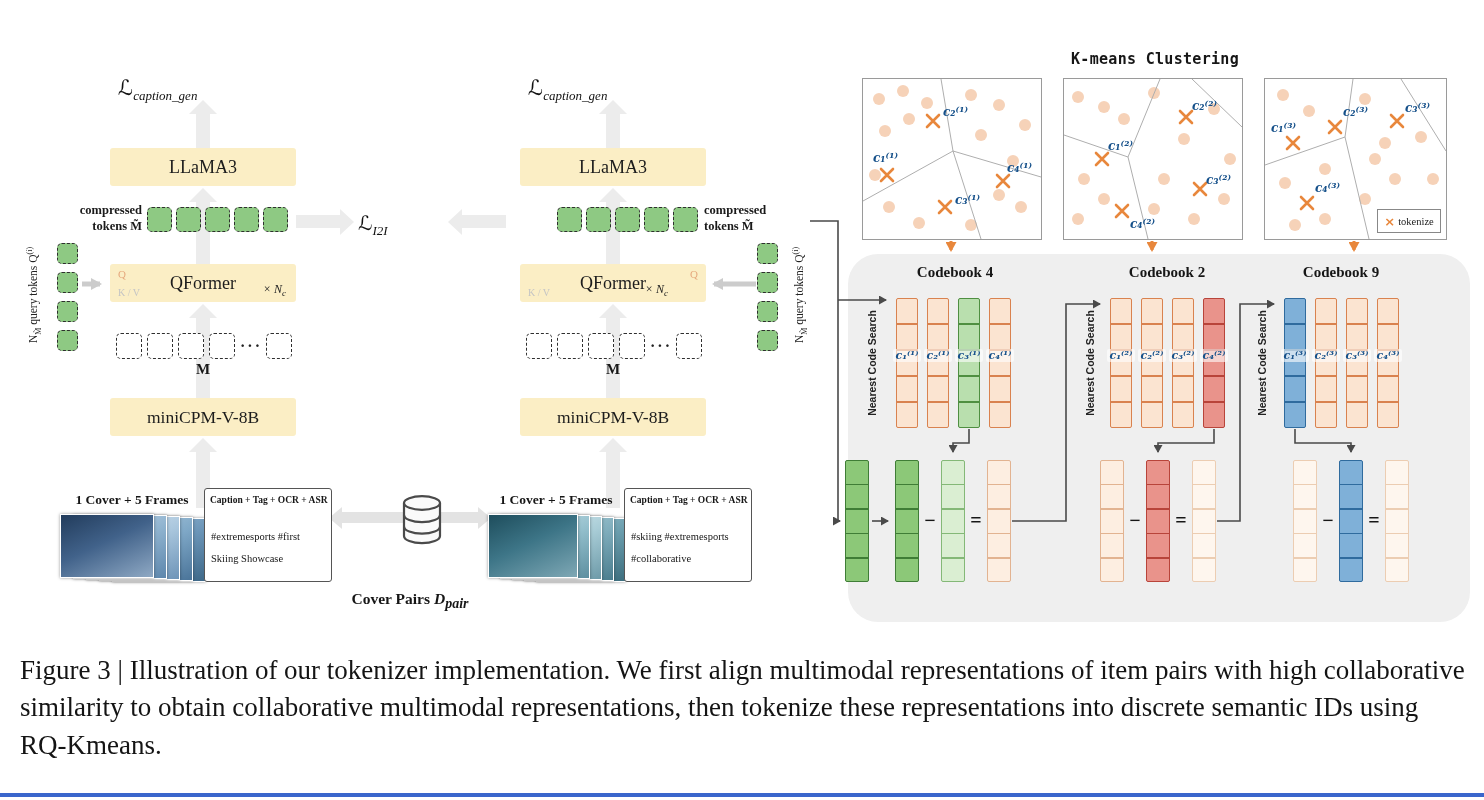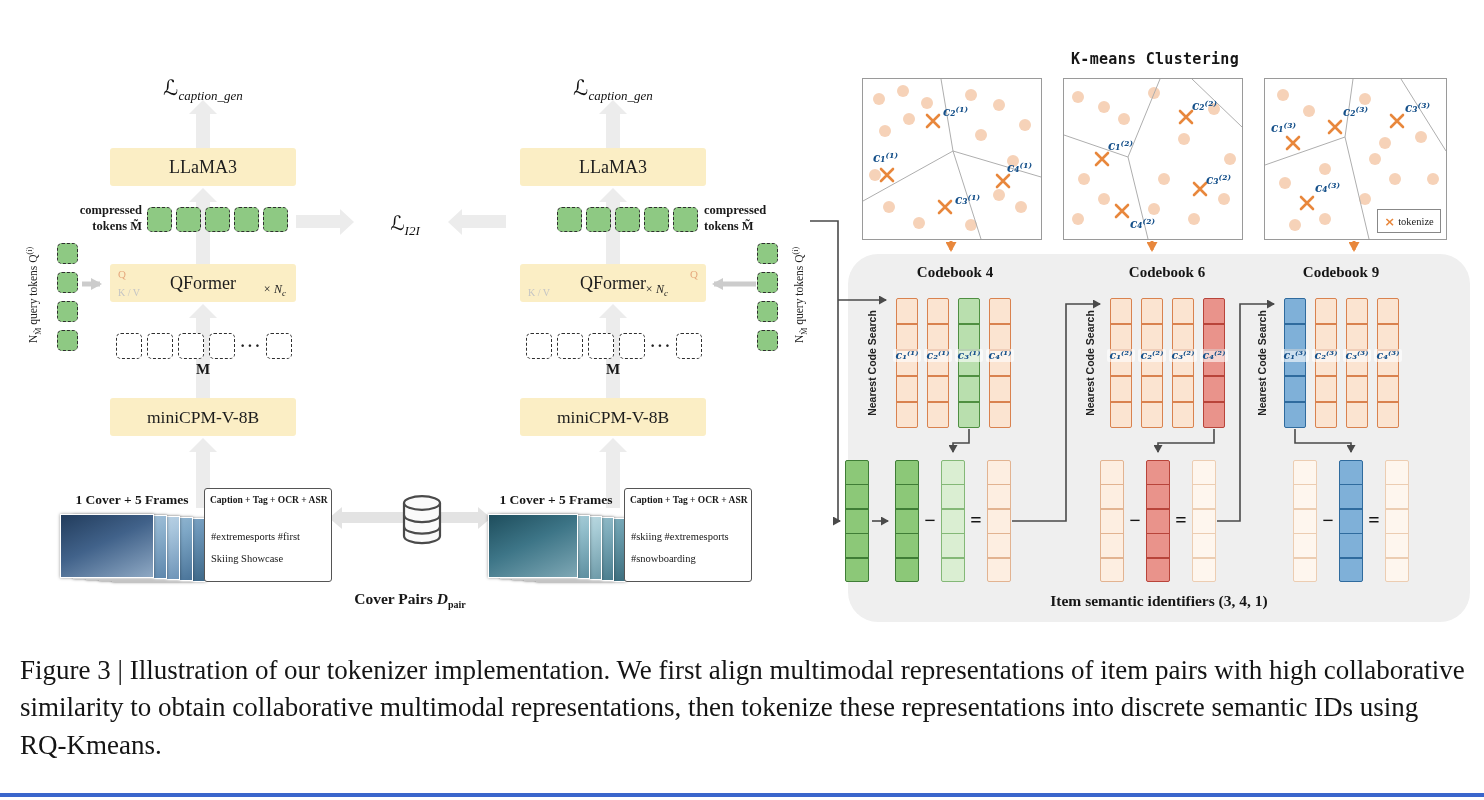--- a/index.html
+++ b/index.html
@@ -34,39 +34,39 @@
   .ybox .nclab sub{font-size:9px;}
   
   .tok{position:absolute;box-sizing:border-box;border:1.6px dashed #2f2f2f;
     border-radius:5px;z-index:3;}
   .tokc{width:25px;height:25px;background:#8ec983;}
   .toke{width:26px;height:26px;background:#fff;}
   .tokq{width:21px;height:21px;background:#8ec983;}
   .dots{position:absolute;z-index:3;font:bold 16px "Liberation Serif",serif;
     letter-spacing:2px;color:#222;}
   
-  .loss{position:absolute;text-align:center;z-index:3;
+  .loss{position:absolute;z-index:3;
     font:italic 21px "Liberation Serif",serif;color:#111;}
   .loss sub{font-size:13px;}
   .scr{font-family:"DejaVu Sans",sans-serif;font-style:normal;}
   .blabel{position:absolute;font:bold 12.5px "Liberation Serif",serif;
     line-height:1.3;color:#1a1a1a;z-index:3;}
   .mlab{position:absolute;font:bold 15px "Liberation Serif",serif;
     text-align:center;z-index:3;}
   .rot{position:absolute;transform:translate(-50%,-50%) rotate(-90deg);
     white-space:nowrap;z-index:3;}
   .qtl{font:11.5px "Liberation Serif",serif;color:#222;}
   .qtl sub,.qtl sup{font-size:8px;}
   .search{font:bold 10.5px "Liberation Sans",sans-serif;color:#222;}
   .covlab{position:absolute;font:bold 13.5px "Liberation Serif",serif;
     text-align:center;z-index:3;}
   .pairs{position:absolute;text-align:center;z-index:3;
     font:bold 15.5px "Liberation Serif",serif;}
   .pairs .scrD{font-style:italic;margin-left:4px;}
-  .pairs sub{font-size:10px;}
+  .pairs sub{font-size:14px;font-style:italic;}
   
   .ph{position:absolute;width:92px;height:62px;border:1px solid #fff;
     box-shadow:0 0 3px rgba(0,0,0,.4);z-index:2;}
   .g1{background:linear-gradient(155deg,#223c5c,#41628a 45%,#8fa9c4);}
   .g2{background:linear-gradient(155deg,#c6d8ea,#8fb3cf 50%,#5e87ad);}
   .g3{background:linear-gradient(155deg,#dce9f4,#a9c6dd 50%,#6d94b8);}
   .g4{background:linear-gradient(155deg,#b3cde0,#7fa8c7 50%,#4a7499);}
   .g5{background:linear-gradient(155deg,#9fc0d8,#6b95b8 50%,#3e6888);}
   .h1{background:linear-gradient(155deg,#1e4d5c,#3d7587 45%,#7fa8b5);}
   .h2{background:linear-gradient(155deg,#cfe5ec,#93bfcc 50%,#5d8fa0);}
@@ -258,21 +258,21 @@
   <div class="covlab" style="left:476px;top:492px;width:160px">1 Cover + 5 Frames</div>
   <div class="ph h1" style="left:488px;top:514px;z-index:7;width:88px"></div>
   <div class="ph h2" style="left:500px;top:515px;z-index:6;width:88px"></div>
   <div class="ph h3" style="left:512px;top:516px;z-index:5;width:88px"></div>
   <div class="ph h4" style="left:524px;top:517px;z-index:4;width:88px"></div>
   <div class="ph h5" style="left:536px;top:518px;z-index:3;width:88px"></div>
 
   <div class="tbox" style="left:624px;top:488px">
     <div class="tt">Caption + Tag + OCR + ASR</div>
     <div class="tl" style="top:42px">#skiing #extremesports</div>
-    <div class="tl" style="top:64px">#snowboarding</div>
+    <div class="tl" style="top:64px">#collaborative</div>
   </div>
 
   <div class="dbl" style="left:342px;top:512px;width:136px"></div>
   <div class="dbicon" style="left:398px;top:494px">
     <svg width="48" height="52" viewBox="0 0 48 52">
       <path d="M6 9 V42 c0 4 8.1 7.2 18 7.2 s18-3.2 18-7.2 V9" fill="#fafafa" stroke="#4a4a4a" stroke-width="2.2"></path>
       <path d="M6 21 c0 4 8.1 7.2 18 7.2 s18-3.2 18-7.2" fill="none" stroke="#4a4a4a" stroke-width="2.2"></path>
       <path d="M6 32.5 c0 4 8.1 7.2 18 7.2 s18-3.2 18-7.2" fill="none" stroke="#4a4a4a" stroke-width="2.2"></path>
       <ellipse cx="24" cy="9" rx="18" ry="6.8" fill="#fafafa" stroke="#4a4a4a" stroke-width="2.2"></ellipse>
     </svg>
@@ -393,21 +393,21 @@
     <div class="cl" style="left:78px;top:26px">c₂⁽³⁾</div>
     <div class="cl" style="left:140px;top:22px">c₃⁽³⁾</div>
     <div class="cl" style="left:50px;top:102px">c₄⁽³⁾</div>
     <div class="legend">
       <span class="lx">×</span>
       <span class="ltxt">tokenize</span>
     </div>
   </div>
 
   <div class="cbh" style="left:880px;top:264px;width:150px">Codebook 4</div>
-  <div class="cbh" style="left:1092px;top:264px;width:150px">Codebook 6</div>
+  <div class="cbh" style="left:1092px;top:264px;width:150px">Codebook 2</div>
   <div class="cbh" style="left:1266px;top:264px;width:150px">Codebook 9</div>
 
   <div class="rot search" style="left:872px;top:363px">Nearest Code Search</div>
   <div class="rot search" style="left:1090px;top:363px">Nearest Code Search</div>
   <div class="rot search" style="left:1262px;top:363px">Nearest Code Search</div>
 
   <div class="vec or" style="left:896px;top:298px"></div>
   <div class="vec or" style="left:927px;top:298px"></div>
   <div class="vec grn" style="left:958px;top:298px"></div>
   <div class="vec or" style="left:989px;top:298px"></div>
@@ -447,21 +447,20 @@
   <div class="svec red" style="left:1146px;top:460px"></div>
   <div class="op" style="left:1170px;top:508px">=</div>
   <div class="svec res2" style="left:1192px;top:460px"></div>
 
   <div class="svec res2" style="left:1293px;top:460px"></div>
   <div class="op" style="left:1317px;top:508px">−</div>
   <div class="svec blu" style="left:1339px;top:460px"></div>
   <div class="op" style="left:1363px;top:508px">=</div>
   <div class="svec res2" style="left:1385px;top:460px"></div>
 
-  <div class="result" style="left:999px;top:592px;width:320px">Item semantic identifiers (3, 4, 1)</div>
 
   <svg class="overlay" width="1484" height="800" viewBox="0 0 1484 800">
     <defs>
       <marker id="mDark" markerUnits="userSpaceOnUse" markerWidth="9" markerHeight="9" refX="7" refY="4.5" orient="auto">
         <path d="M0 0 L8 4.5 L0 9 Z" fill="#4a4a4a"></path>
       </marker>
       <marker id="mGray" markerUnits="userSpaceOnUse" markerWidth="12" markerHeight="12" refX="9" refY="6" orient="auto">
         <path d="M0 0 L11 6 L0 12 Z" fill="#cccccc"></path>
       </marker>
       <marker id="mOr" markerUnits="userSpaceOnUse" markerWidth="11" markerHeight="11" refX="8" refY="5.5" orient="auto">

